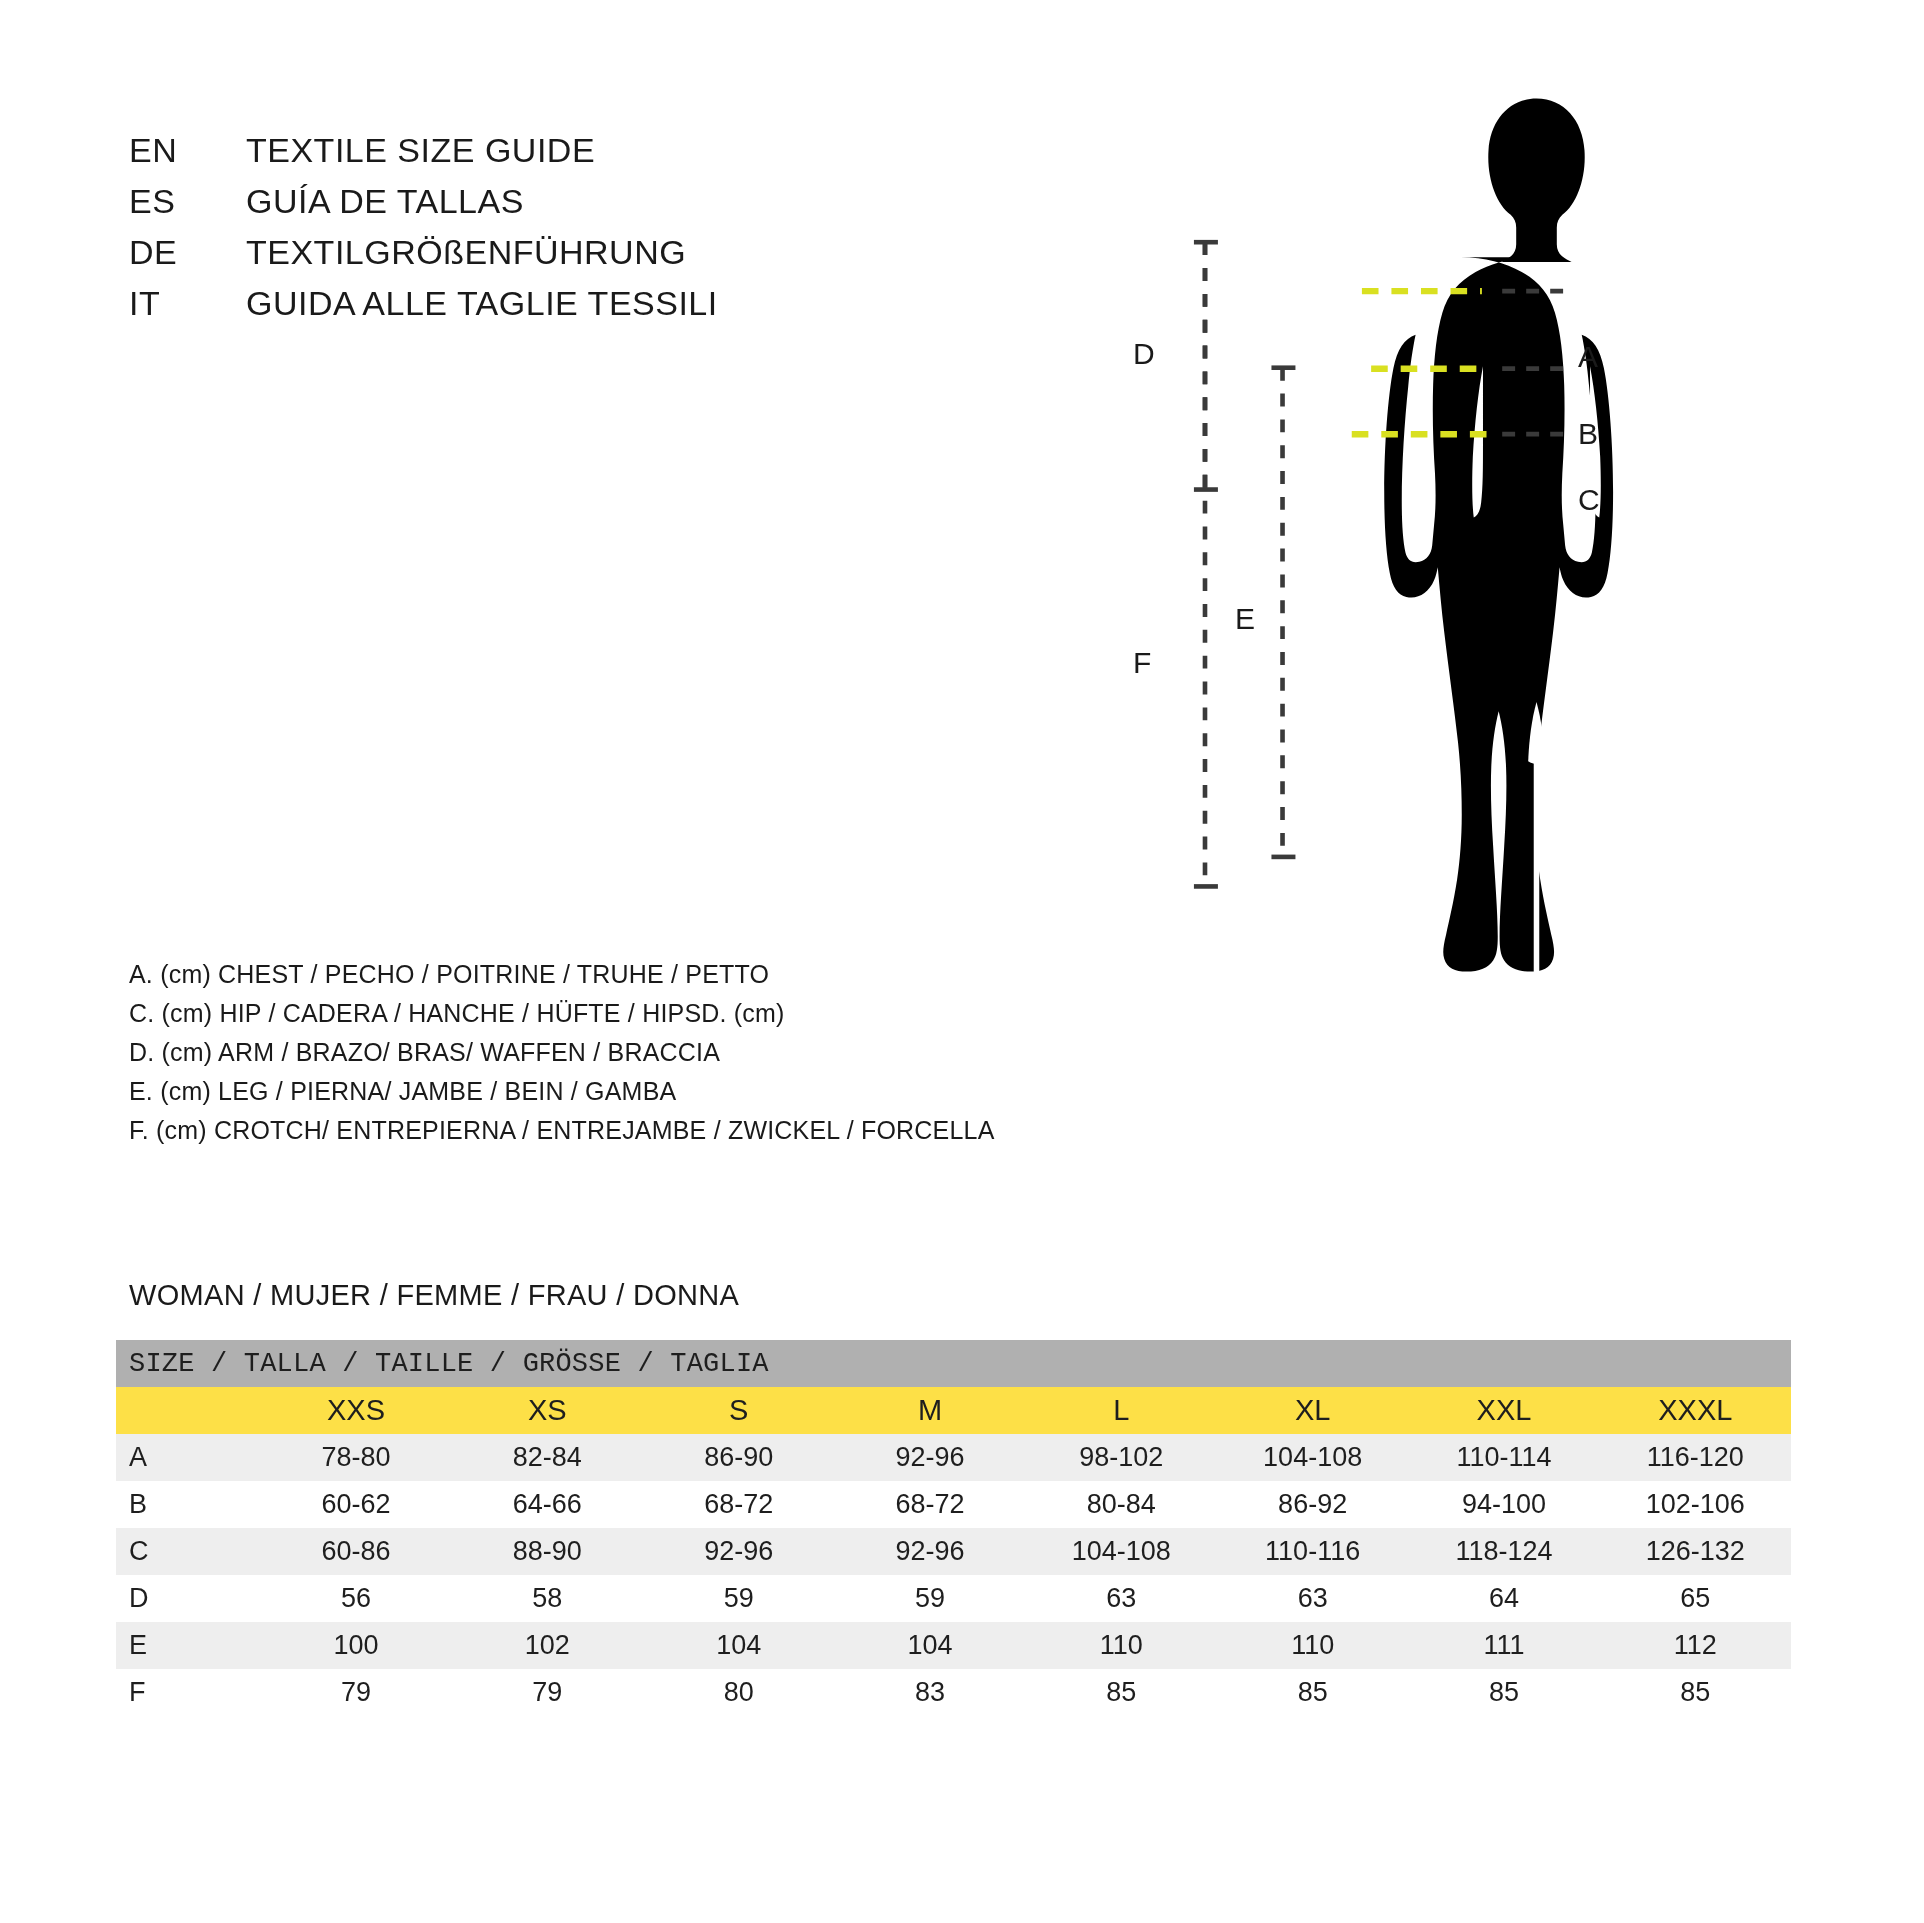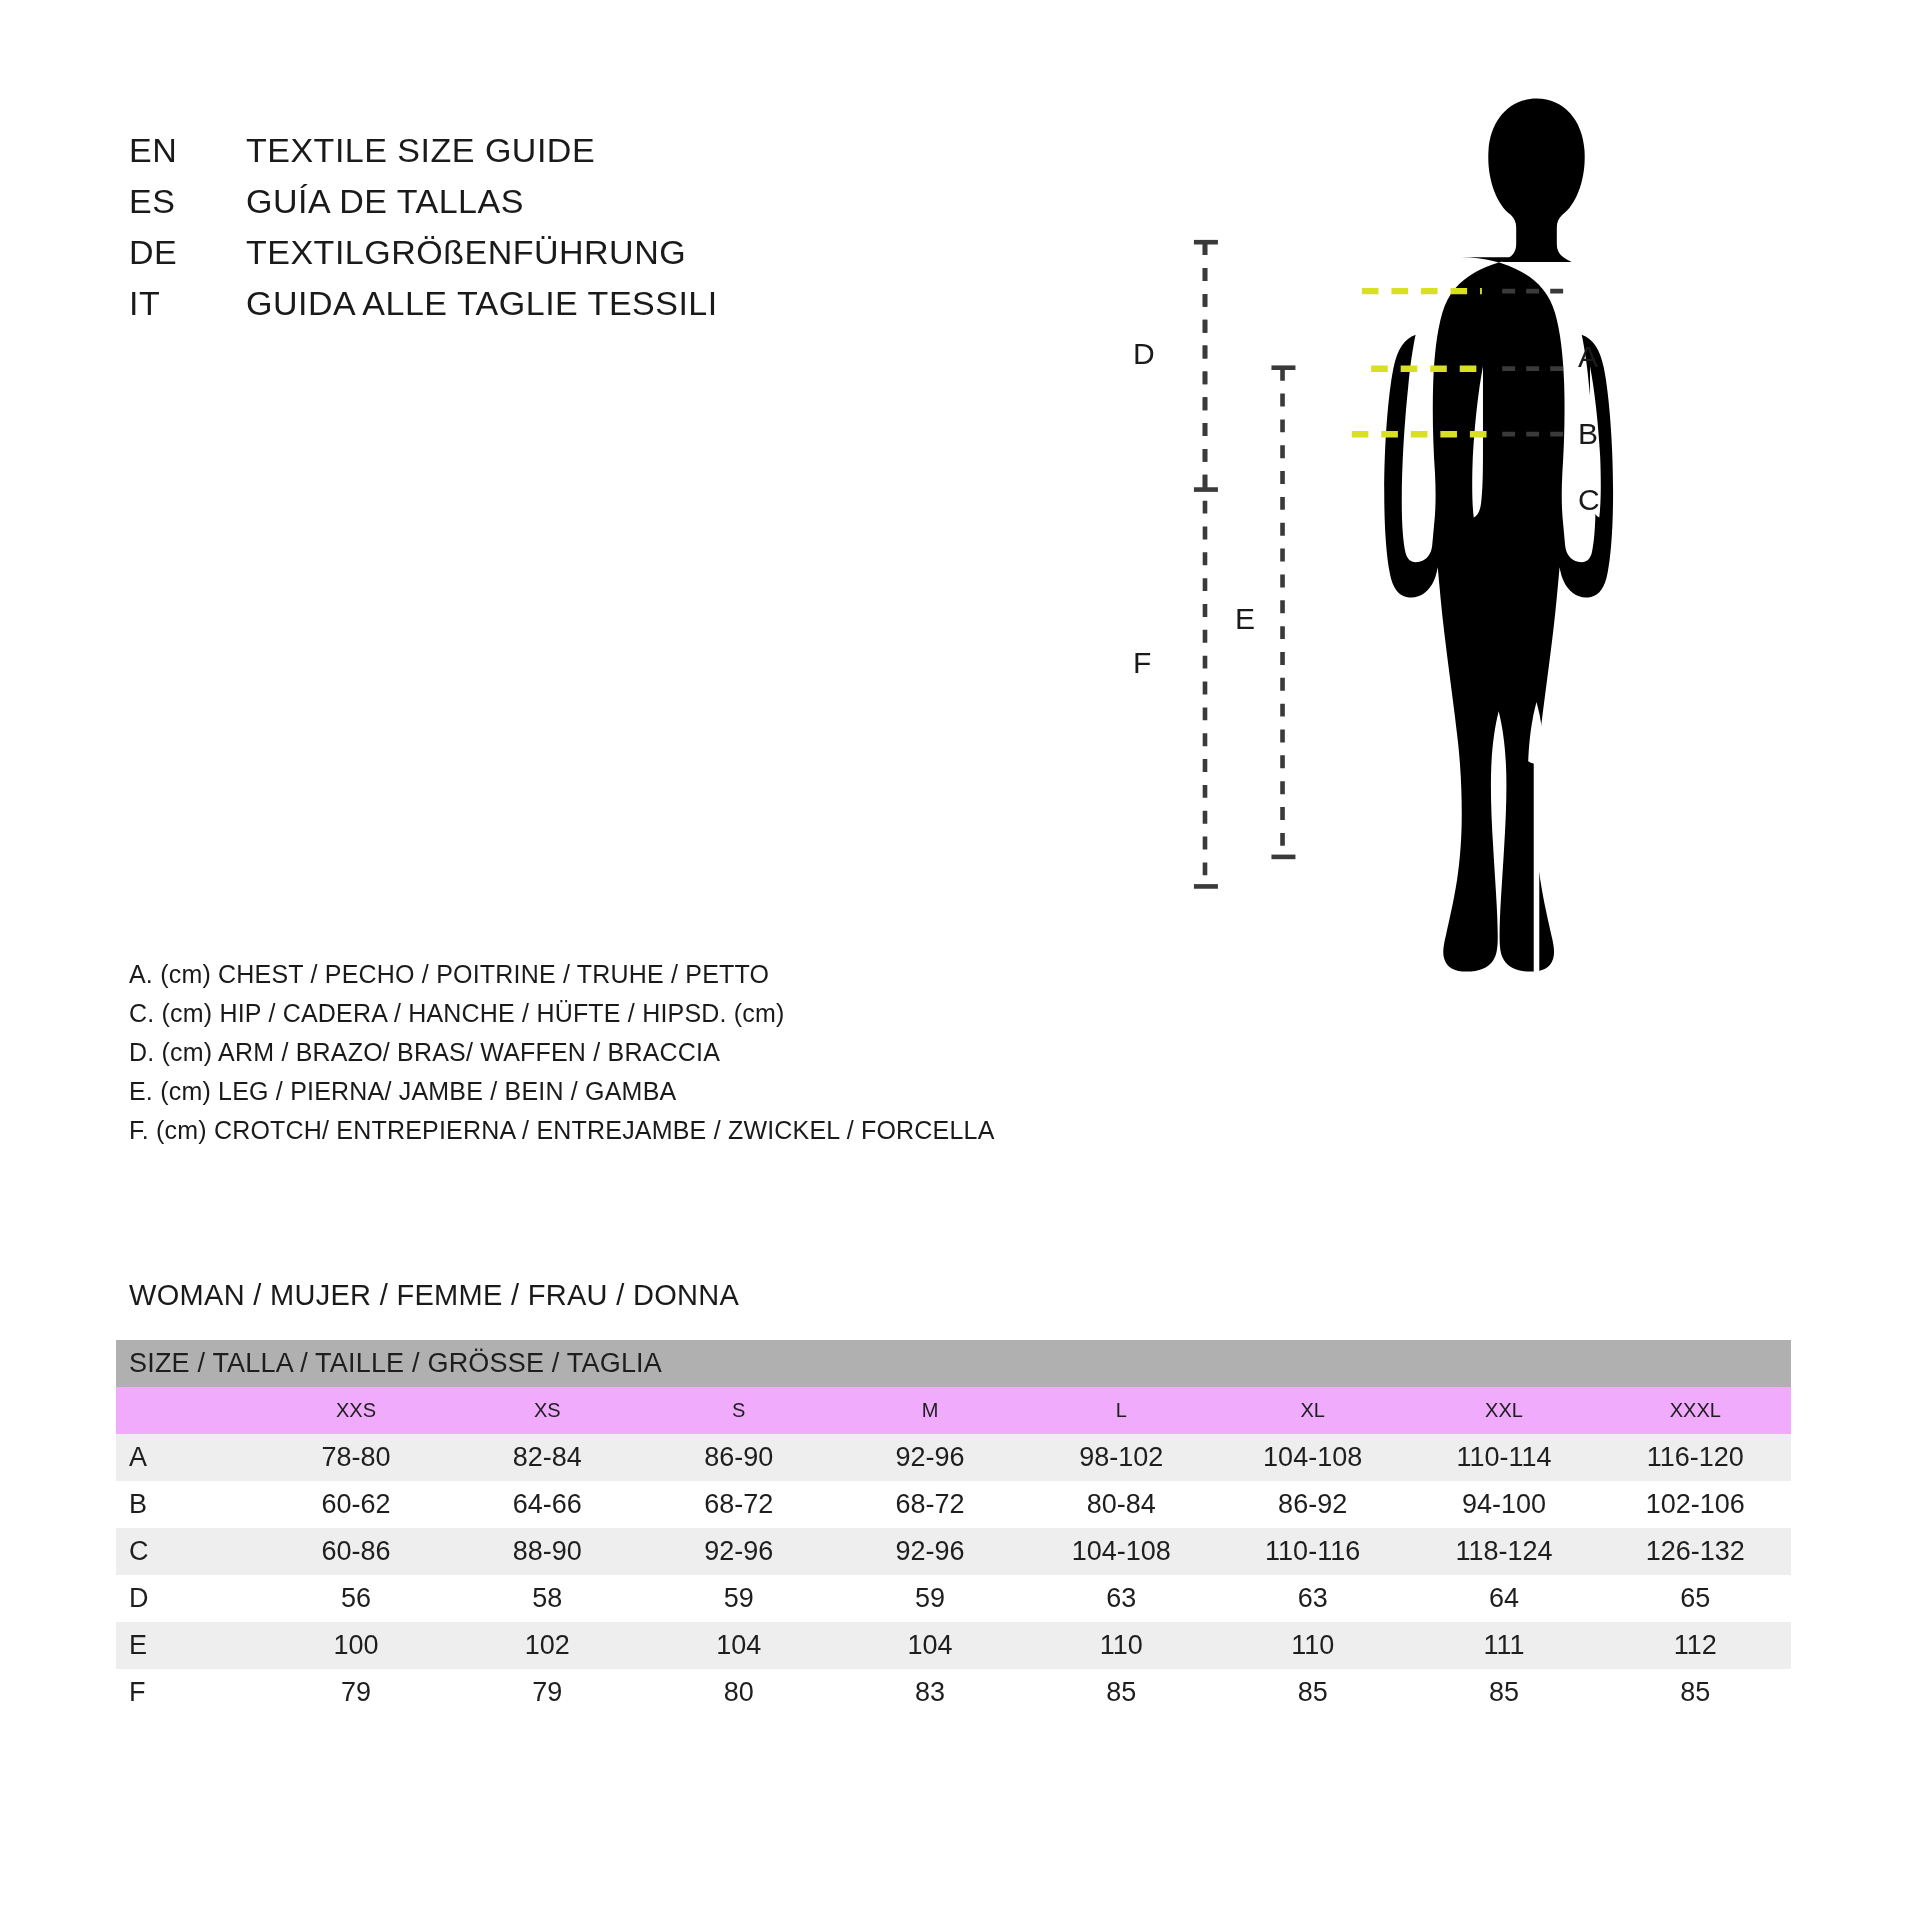--- a/index.html
+++ b/index.html
@@ -84,23 +84,24 @@
     text-align: left;
     padding-left: 13px;
   }
   #size-table col.datacol { width: 167px; }
   .row-title td {
     background: #b0b0b0;
     text-align: left;
     font-size: 27px;
     letter-spacing: 0.2px;
     height: 50px;
+    font-family: Liberation Mono, monospace;
   }
   .row-title td.first-col { padding-left: 13px; }
-  .row-head td { background: #f0abfc; font-size: 20px; }
+  .row-head td { background: #fde047; font-size: 29px; }
   .row-shade td { background: #eeeeee; }
   .row-plain td { background: #ffffff; }
 
   
   #figure-area {
     position: absolute;
     left: 1181px;
     top: 74px;
     width: 683px;
     height: 1108px;

